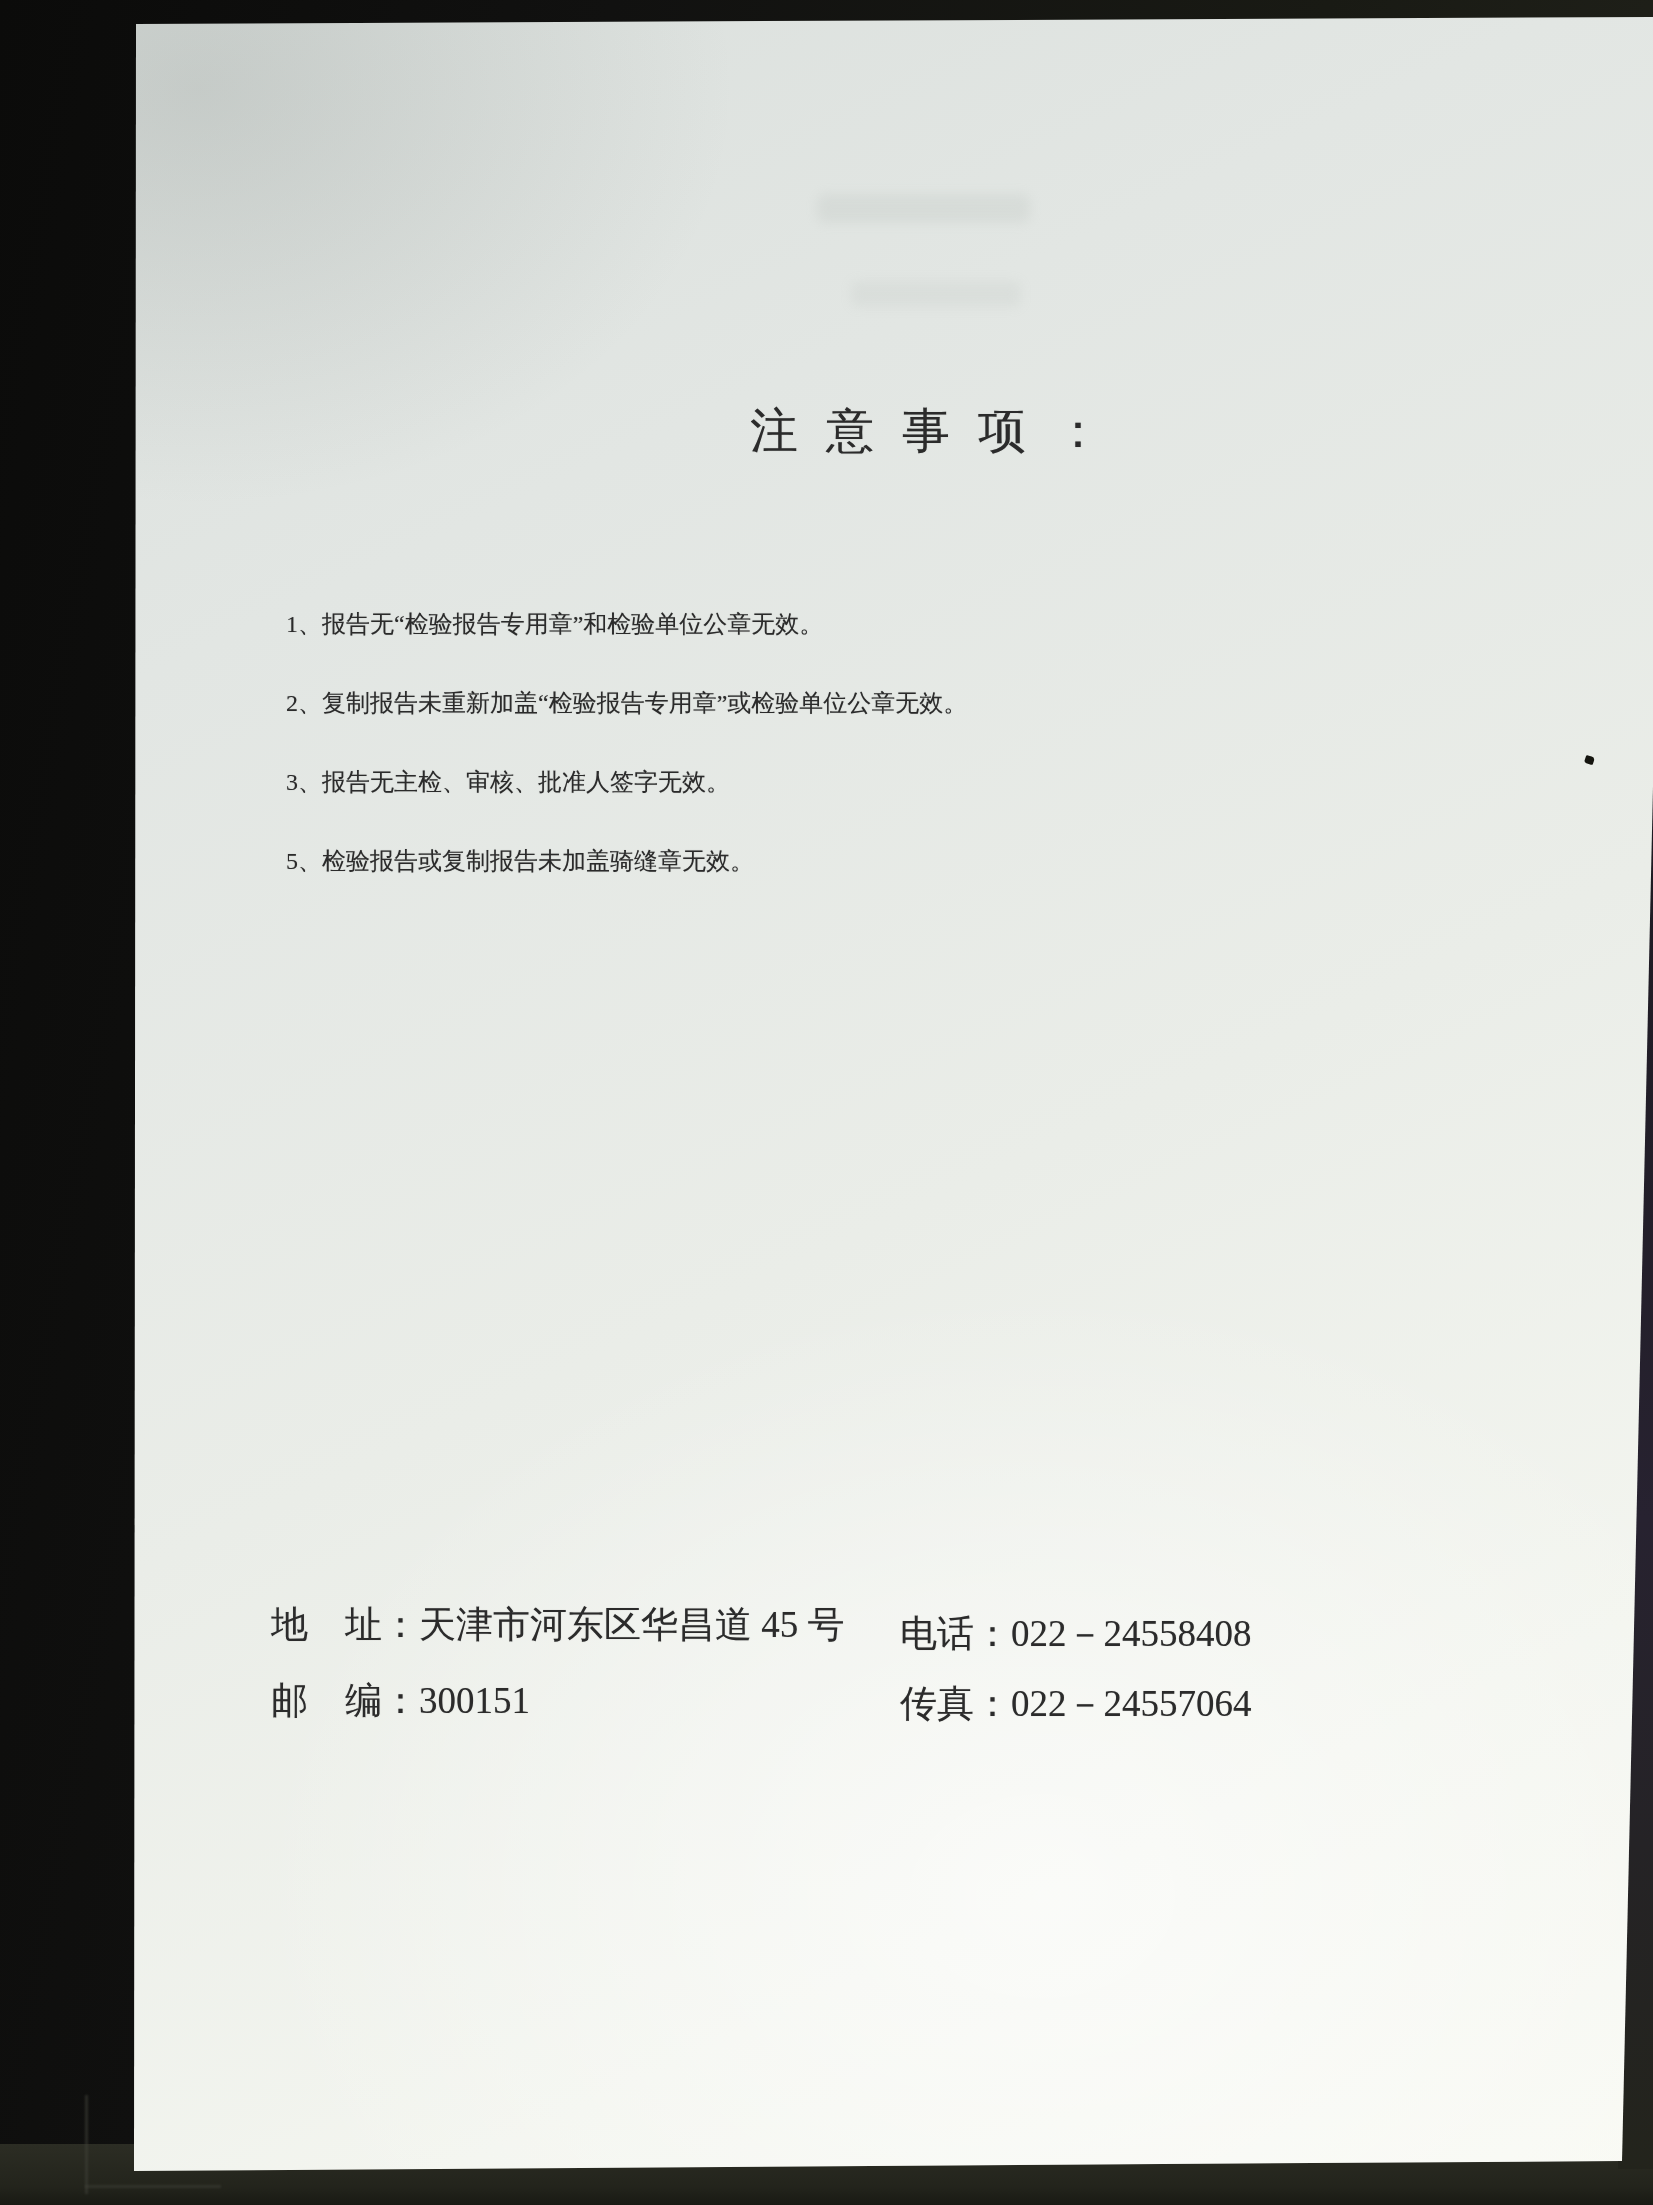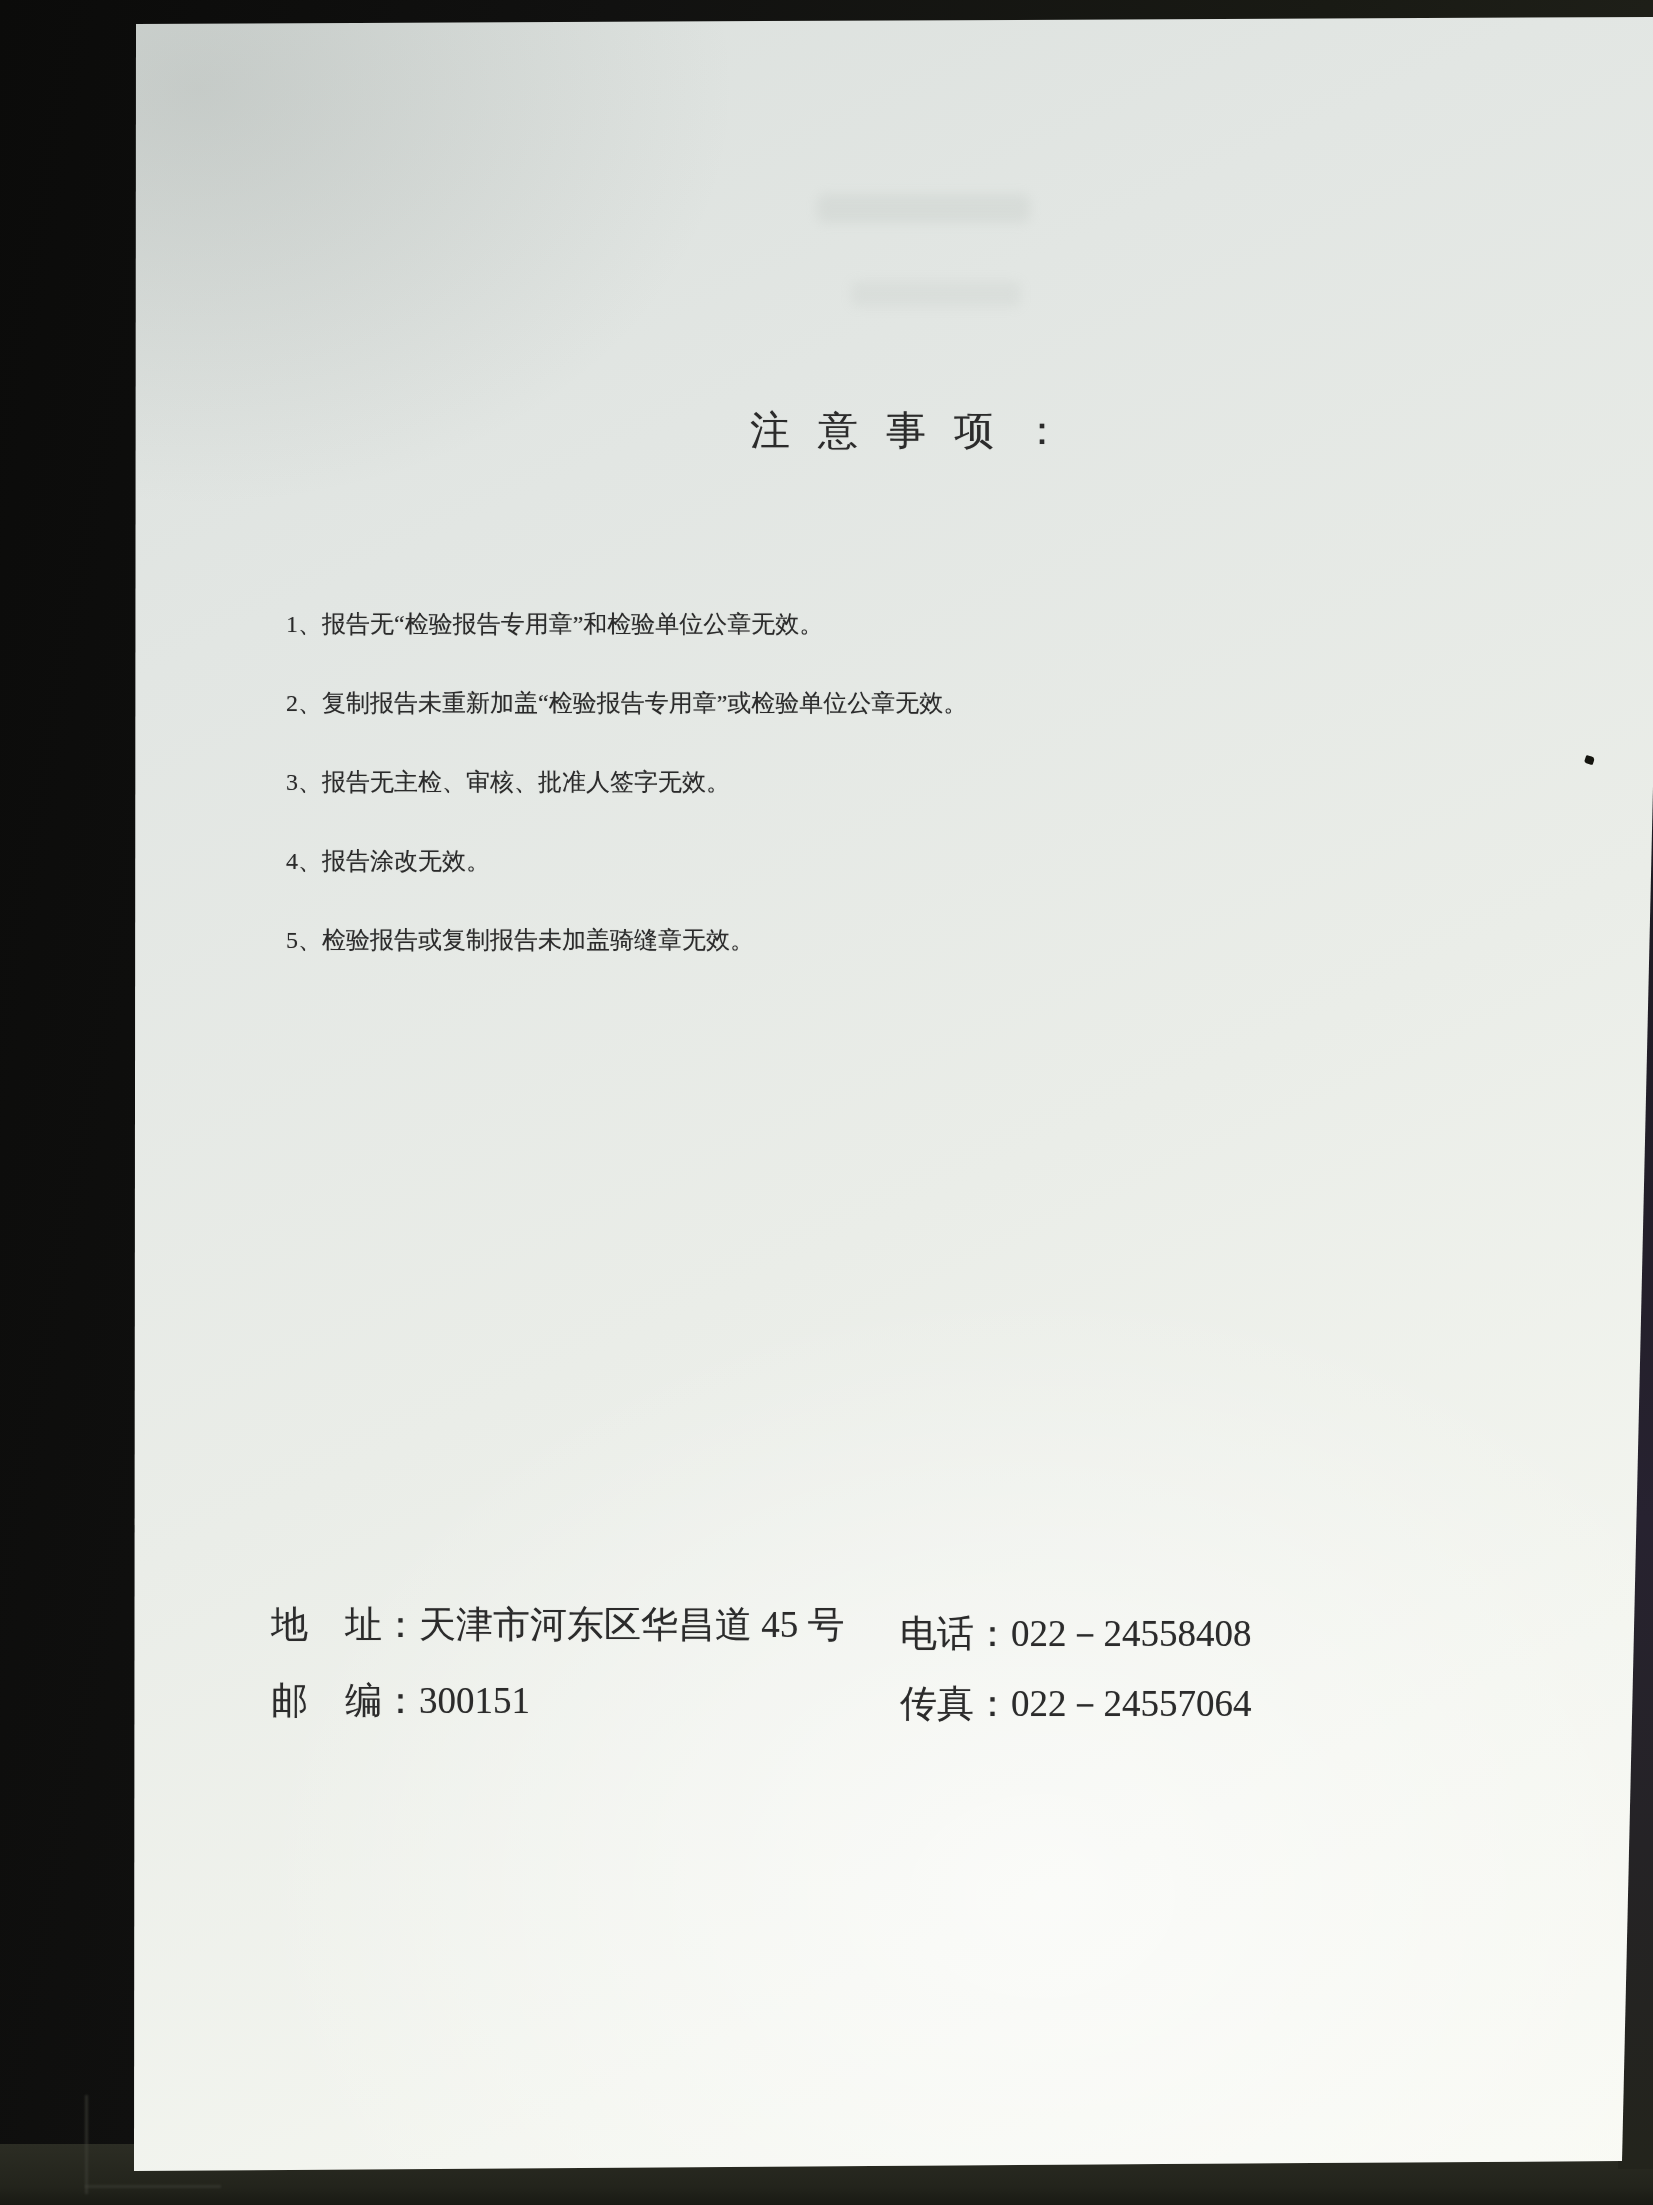--- a/index.html
+++ b/index.html
@@ -32,21 +32,21 @@
       radial-gradient(ellipse 766px 596px at 12% 4%,rgba(108,116,112,.20),rgba(108,116,112,0) 70%),
       linear-gradient(155deg,#dadfdc 0%,#e2e6e3 25%,#eaede8 55%,#f3f5ef 80%,#f9faf4 100%);
     color:#2b2b2b;
   }
   .paper *{text-shadow:0 0 0.9px rgba(45,45,45,.35);}
   .ghost{position:absolute;background:#aab2ad;filter:blur(6px);border-radius:6.8px;}
   .g1{left:817px;top:194px;width:213px;height:29px;opacity:.18;}
   .g2{left:851px;top:281px;width:170px;height:25.5px;opacity:.14;}
   .title{
     position:absolute;left:750px;top:405px;margin:0;
-    font-size:40px;font-weight:400;letter-spacing:28px;line-height:51px;white-space:nowrap;
+    font-size:48px;font-weight:400;letter-spacing:28px;line-height:51px;white-space:nowrap;
   }
   .notes{
     position:absolute;left:286px;top:604px;margin:0;padding:0;list-style:none;
     font-size:24px;
   }
   .notes li{height:38px;line-height:40px;margin-bottom:41px;white-space:nowrap;}
   .contact-left{position:absolute;left:271px;top:1606px;font-size:37px;font-family:Liberation Serif, serif;}
   .contact-left .cline{height:38px;line-height:38px;margin-bottom:38px;white-space:nowrap;}
   .contact-right{position:absolute;left:900px;top:1615px;font-size:37px;}
   .contact-right .cline{height:38px;line-height:38px;margin-bottom:31.5px;white-space:nowrap;}
@@ -67,21 +67,20 @@
   <div class="paper">
     <div class="ghost g1"></div>
     <div class="ghost g2"></div>
 
     <h1 class="title">注意事项：</h1>
 
     <ol class="notes">
       <li>1、报告无“检验报告专用章”和检验单位公章无效。</li>
       <li>2、复制报告未重新加盖“检验报告专用章”或检验单位公章无效。</li>
       <li>3、报告无主检、审核、批准人签字无效。</li>
-      <li>4、报告涂改无效。</li>
       <li>5、检验报告或复制报告未加盖骑缝章无效。</li>
     </ol>
 
     <div class="contact-left">
       <div class="cline">
         <span>地　址：</span><span>天津市河东区华昌道 45 号</span>
       </div>
       <div class="cline">
         <span>邮　编：</span><span>300151</span>
       </div>

